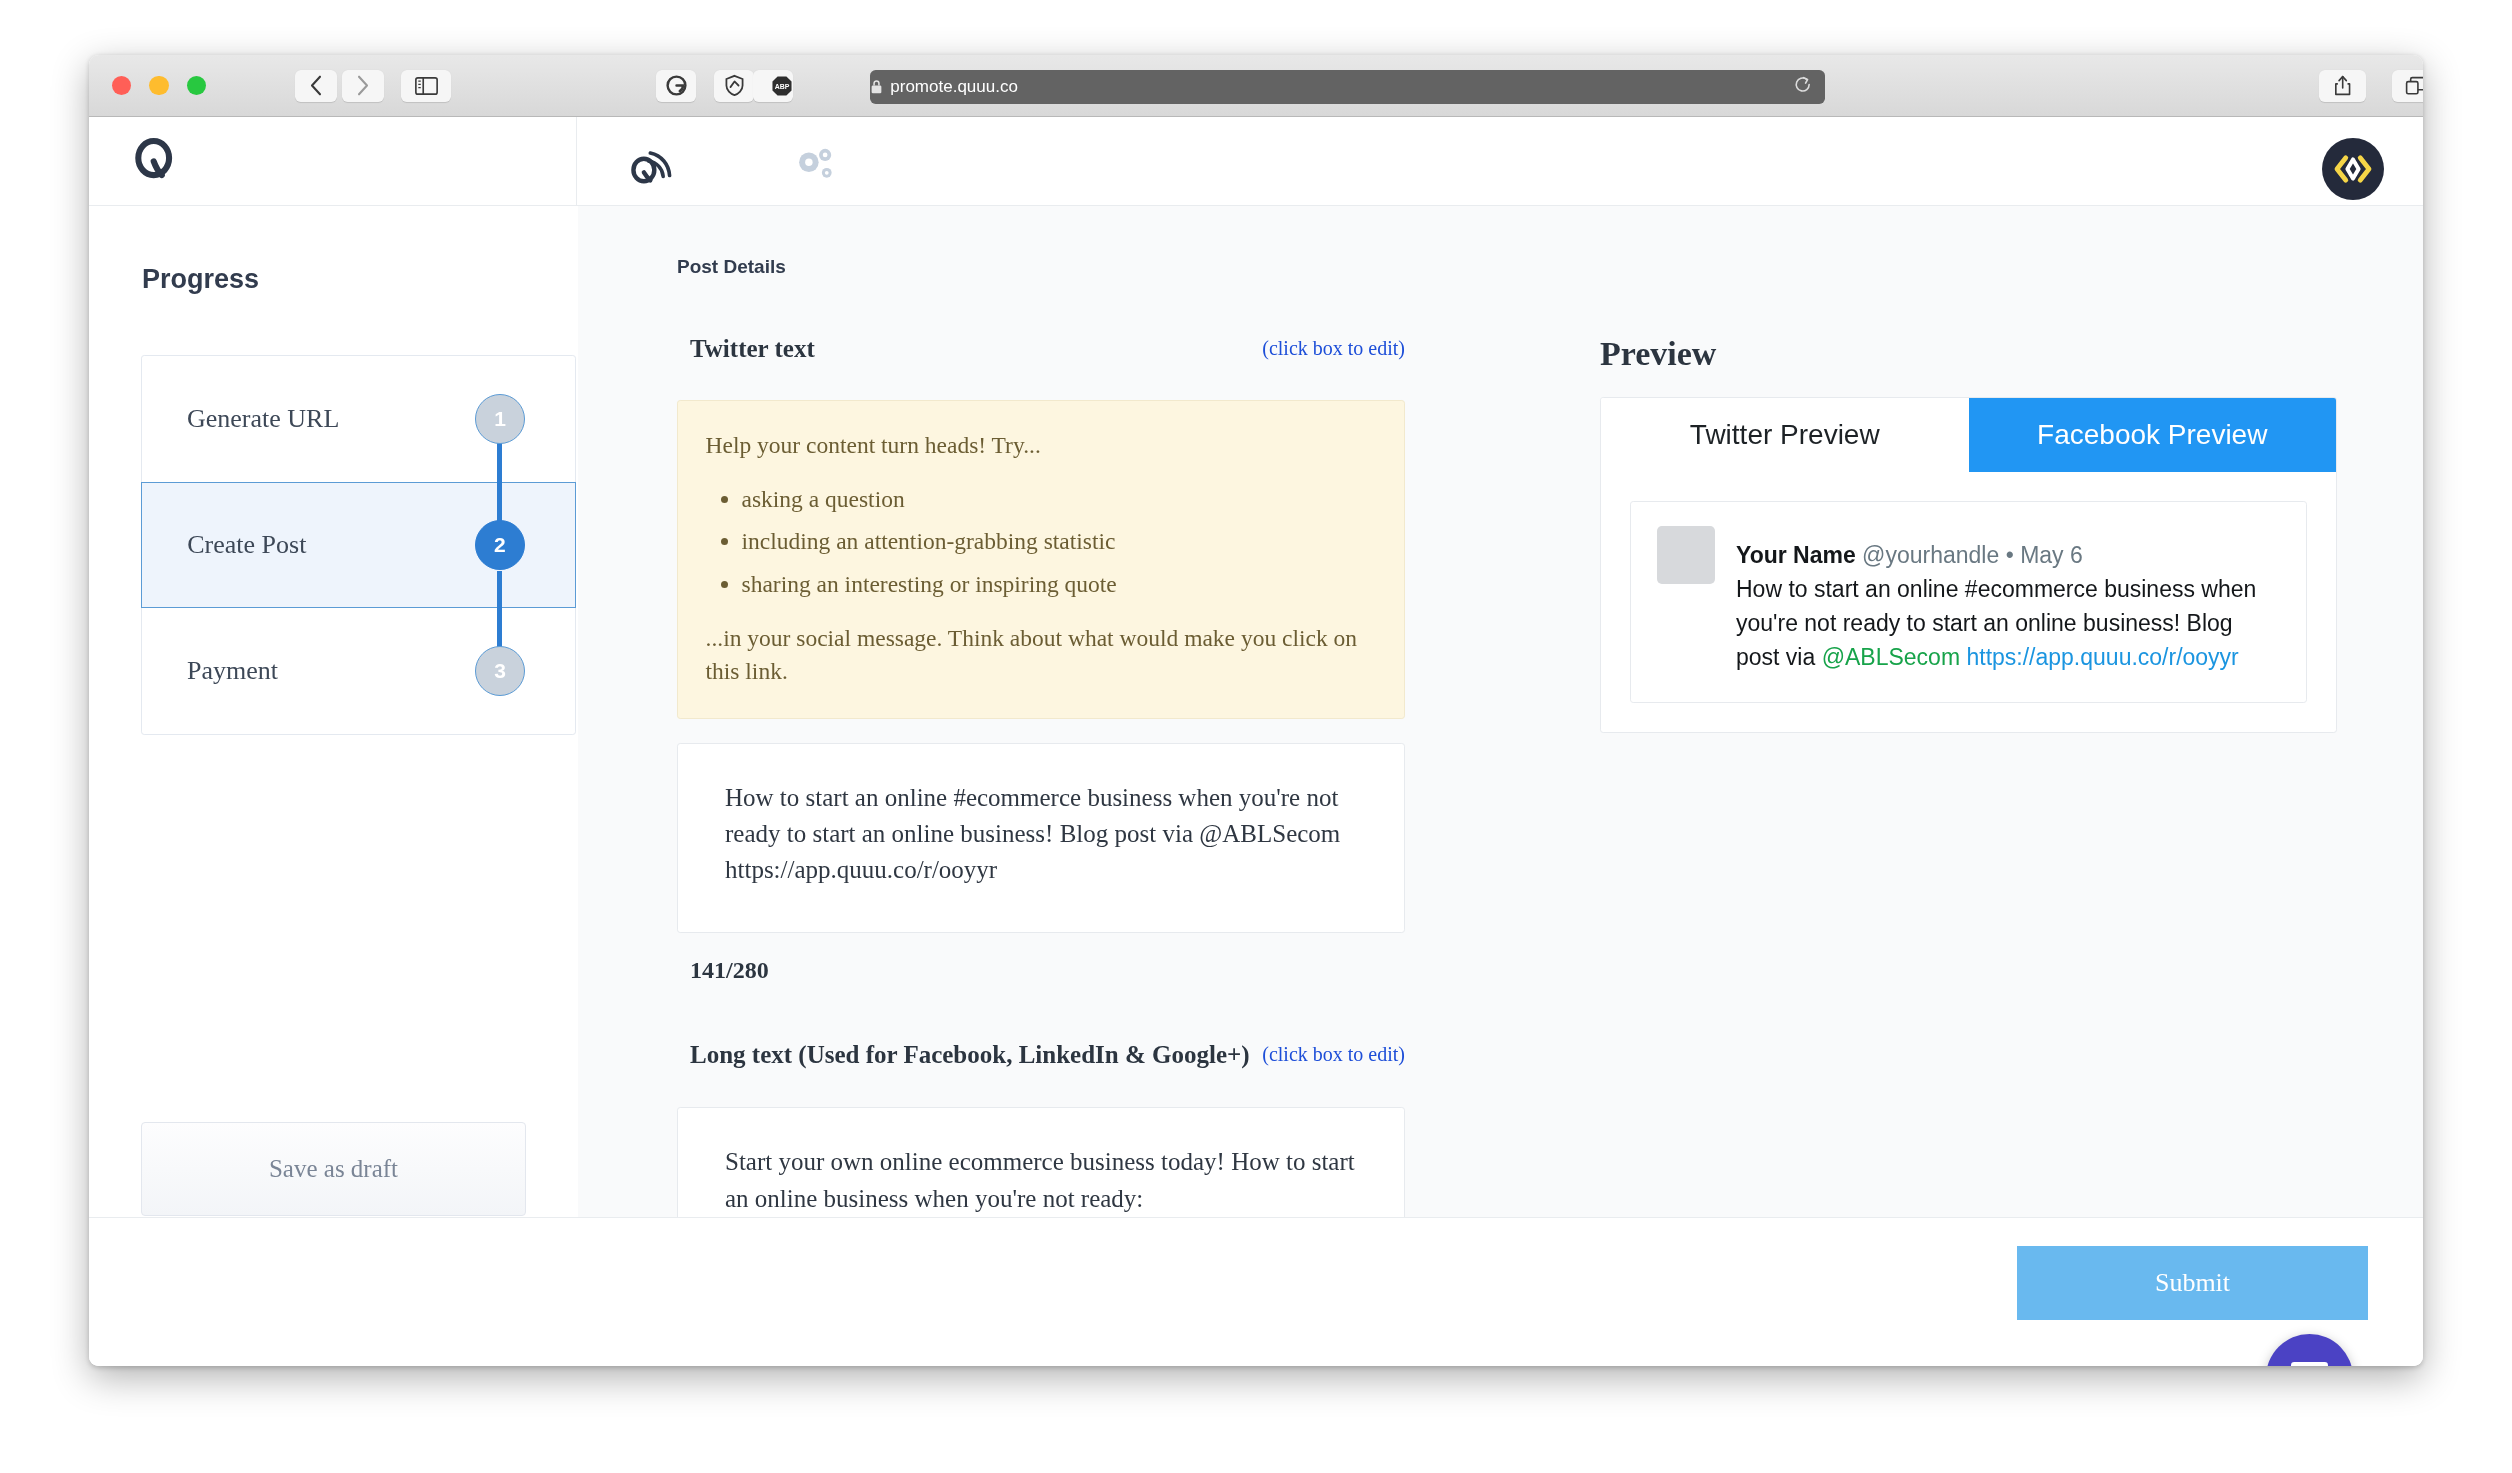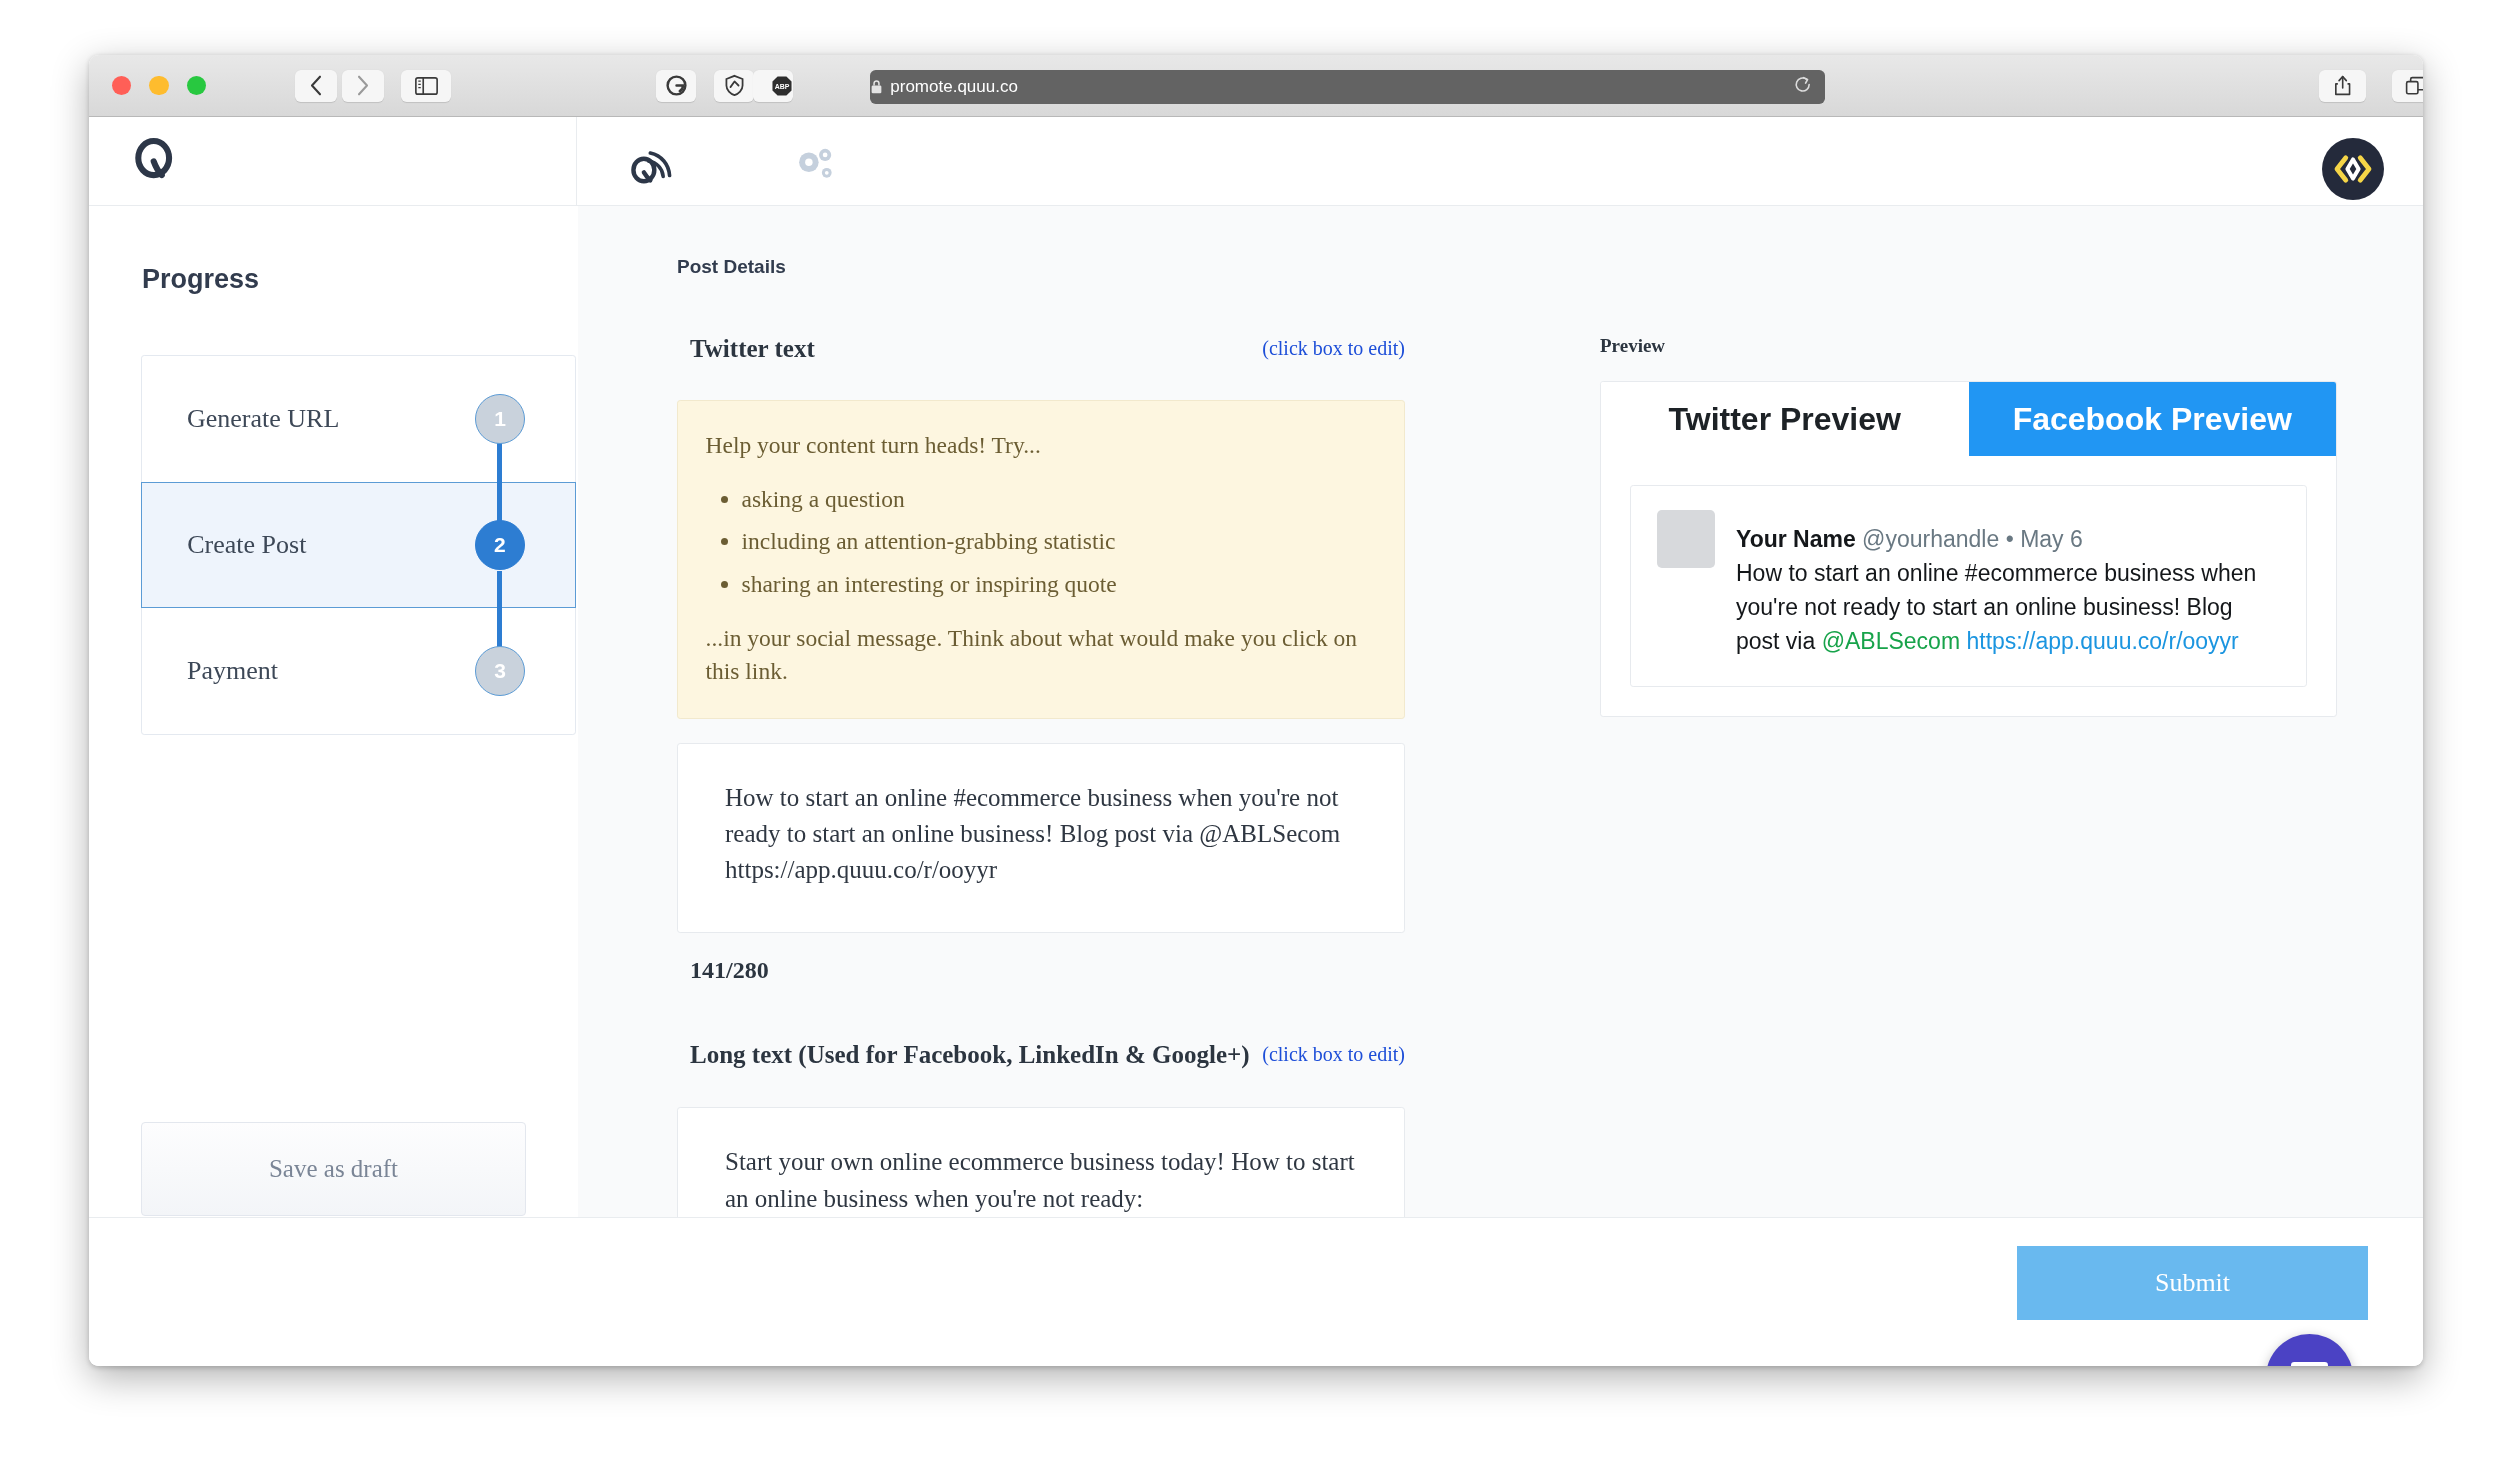--- a/index.html
+++ b/index.html
@@ -200,30 +200,30 @@
   .counter {
     margin-top: 24px; margin-left: 13px;
     font-family: "Liberation Serif", serif;
     font-size: 24px; font-weight: 700; color: #2c3540;
   }
   .gap-lg { height: 57px; }
 
   
   .prev-title {
     font-family: "Liberation Serif", serif;
-    font-size: 19px; font-weight: 700; color: #2c3540; margin-bottom: 24px;
+    font-size: 34px; font-weight: 700; color: #2c3540; margin-bottom: 24px;
   }
   .prevcard {
     background: #ffffff; border: 0.8px solid #e7eaee;
     border-radius: 3.2px; overflow: hidden;
   }
   .tabrow { display: flex; height: 74px; }
   .tab {
     flex: 1; display: flex; align-items: center; justify-content: center;
-    font-size: 32px; font-weight: 700; color: #1d2226;
+    font-size: 28px; font-weight: 400; color: #1d2226;
     background: #ffffff;
   }
   .tab.active { background: #2196f3; color: #ffffff; text-align: center; }
   .tweetbox {
     margin: 29px; border: 0.8px solid #e7eaee; border-radius: 3.2px;
     padding: 24px 26px 27.5px 26px; display: flex; gap: 21px;
   }
   .tw-avatar { width: 58px; height: 58px; border-radius: 4.9px; background: #d7d9dc; flex: 0 0 auto; }
   .tw-body { flex: 1; font-size: 23px; line-height: 1.48; color: #14171a; margin-top: 12px; }
   .tw-name { font-weight: 700; color: #14171a; }

